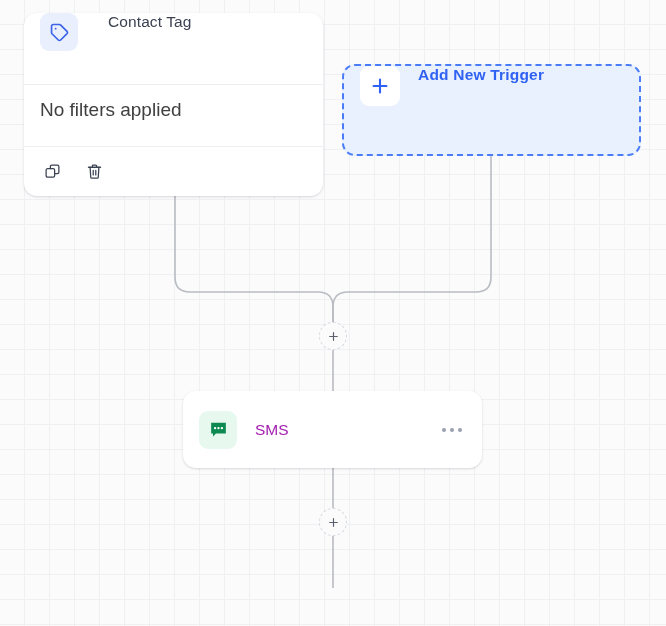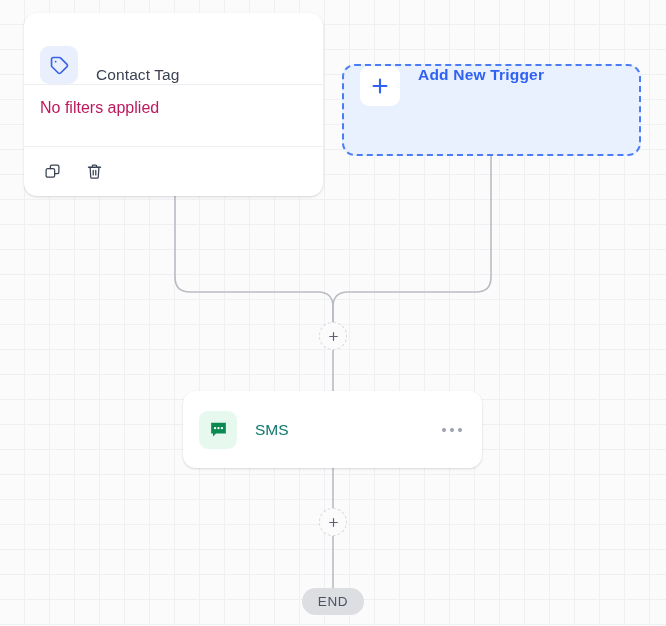--- a/index.html
+++ b/index.html
@@ -36,23 +36,24 @@
     width: 299px; height: 183px;
     background: #ffffff;
     border-radius: 13px;
     box-shadow: 0 1px 3px rgba(16,24,40,0.10), 0 1px 2px rgba(16,24,40,0.06);
     overflow: hidden;
     z-index: 5;
   }
   .card-head {
     height: 72px;
     display: flex;
-    align-items: flex-end;
+    align-items: flex-start;
     padding-left: 16px;
     border-bottom: 1px solid #eceef1;
+    gap: 12px;
   }
   .icon-tile {
     width: 38px; height: 38px;
     border-radius: 9px;
     display: flex; align-items: center; justify-content: center;
     flex: 0 0 auto;
   }
   .icon-tile.blue { background: #eaeffd; }
   .icon-tile.green { background: #e7f8ef; }
   .card-title {
@@ -62,22 +63,22 @@
     letter-spacing: .1px;
   }
   .card-body {
     height: 62px;
     display: flex;
     align-items: flex-start;
     padding: 14px 16px 0 16px;
     border-bottom: 1px solid #eceef1;
   }
   .filter-text {
-    font-size: 16px;
-    color: #be185d;
+    font-size: 19px;
+    color: #404040;
     text-align: center;
   }
   .card-foot {
     height: 48px;
     display: flex;
     align-items: center;
     gap: 16px;
     padding-left: 15px;
   }
   .foot-btn {
@@ -125,21 +126,21 @@
     border-radius: 13px;
     box-shadow: 0 1px 3px rgba(16,24,40,0.10), 0 1px 2px rgba(16,24,40,0.06);
     display: flex;
     align-items: center;
     padding-left: 16px;
     z-index: 5;
   }
   .sms-label {
     margin-left: 18px;
     font-size: 15.5px;
-    color: #0f766e;
+    color: #a21caf;
   }
   .more-dots {
     margin-left: auto;
     margin-right: 18px;
     display: flex;
     gap: 4px;
     cursor: pointer;
     padding: 6px 2px;
   }
   .more-dots i {
@@ -259,15 +260,14 @@
         <i></i>
     </div>
   </div>
 
   <div class="plus-node" id="plus-bottom">
     <svg width="13" height="13" viewBox="0 0 24 24" fill="none" stroke="#5b616e" stroke-width="2.2" stroke-linecap="round">
       <path d="M12 5v14M5 12h14"></path>
     </svg>
   </div>
 
-  <div class="end-pill">END</div>
 
 </div>
 
 </body></html>

